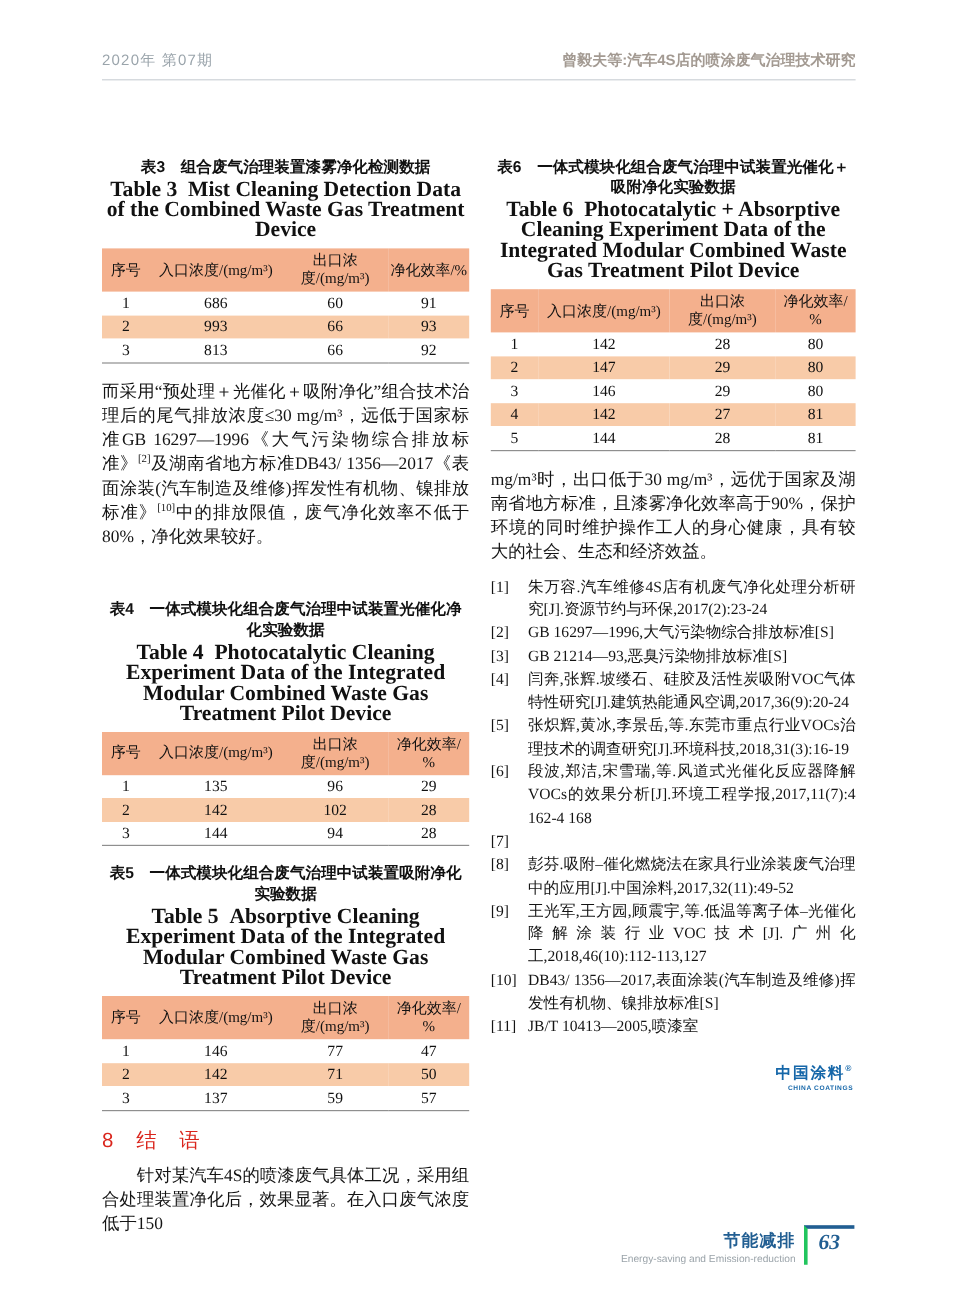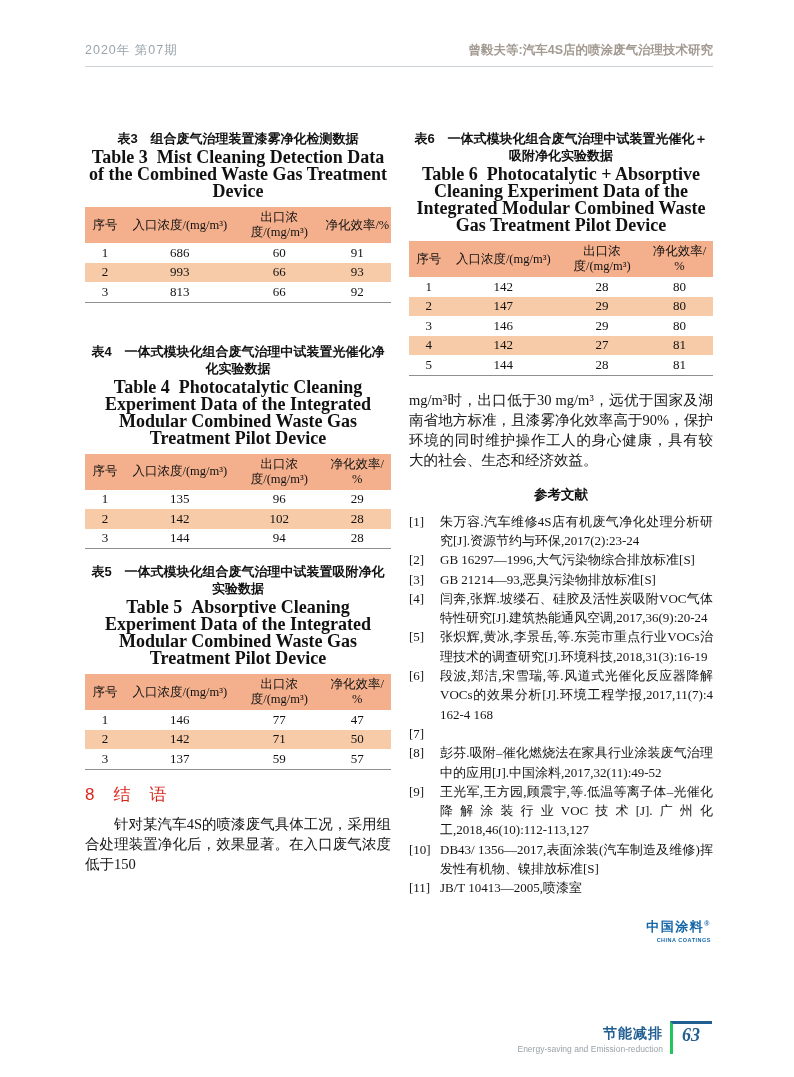--- a/index.html
+++ b/index.html
@@ -156,20 +156,21 @@
           </tr>
           <tr>
             <td>3</td>
             <td>813</td>
             <td>66</td>
             <td>92</td>
           </tr>
         </tbody>
       </table>
 
+    <p class="body-p gap-md"><span>而采用“预处理＋光催化＋吸附净化”组合技术治理后的尾气排放浓度≤30 mg/m³，远低于国家标准GB 16297—1996《大气污染物综合排放标准》</span><sup>[2]</sup><span>及湖南省地方标准DB43/ 1356—2017《表面涂装(汽车制造及维修)挥发性有机物、镍排放标准》</span><sup>[10]</sup><span>中的排放限值，废气净化效率不低于80%，净化效果较好。</span></p>
 
     <div class="cap-cn gap-lg">表4　一体式模块化组合废气治理中试装置光催化净化实验数据</div>
     <div class="cap-en">Table 4&nbsp;&nbsp;Photocatalytic Cleaning Experiment Data of the Integrated Modular Combined Waste Gas Treatment Pilot Device</div>
     <table class="data-table" data-table="left_column.table4">
         <thead>
           <tr>
             <th>序号</th>
             <th>入口浓度/(mg/m³)</th>
             <th>出口浓度/(mg/m³)</th>
             <th>净化效率/
@@ -279,21 +280,20 @@
             <td>5</td>
             <td>144</td>
             <td>28</td>
             <td>81</td>
           </tr>
         </tbody>
       </table>
 
     <p class="body-p gap-md">mg/m³时，出口低于30 mg/m³，远优于国家及湖南省地方标准，且漆雾净化效率高于90%，保护环境的同时维护操作工人的身心健康，具有较大的社会、生态和经济效益。</p>
 
-    <div class="refs-title">参考文献</div>
     <div class="refs">
         <div class="ref-item">
           <span class="ref-label">[1]</span>
           <span class="ref-text">朱万容.汽车维修4S店有机废气净化处理分析研究[J].资源节约与环保,2017(2):23-24</span>
         </div>
         <div class="ref-item">
           <span class="ref-label">[2]</span>
           <span class="ref-text">GB 16297—1996,大气污染物综合排放标准[S]</span>
         </div>
         <div class="ref-item">

